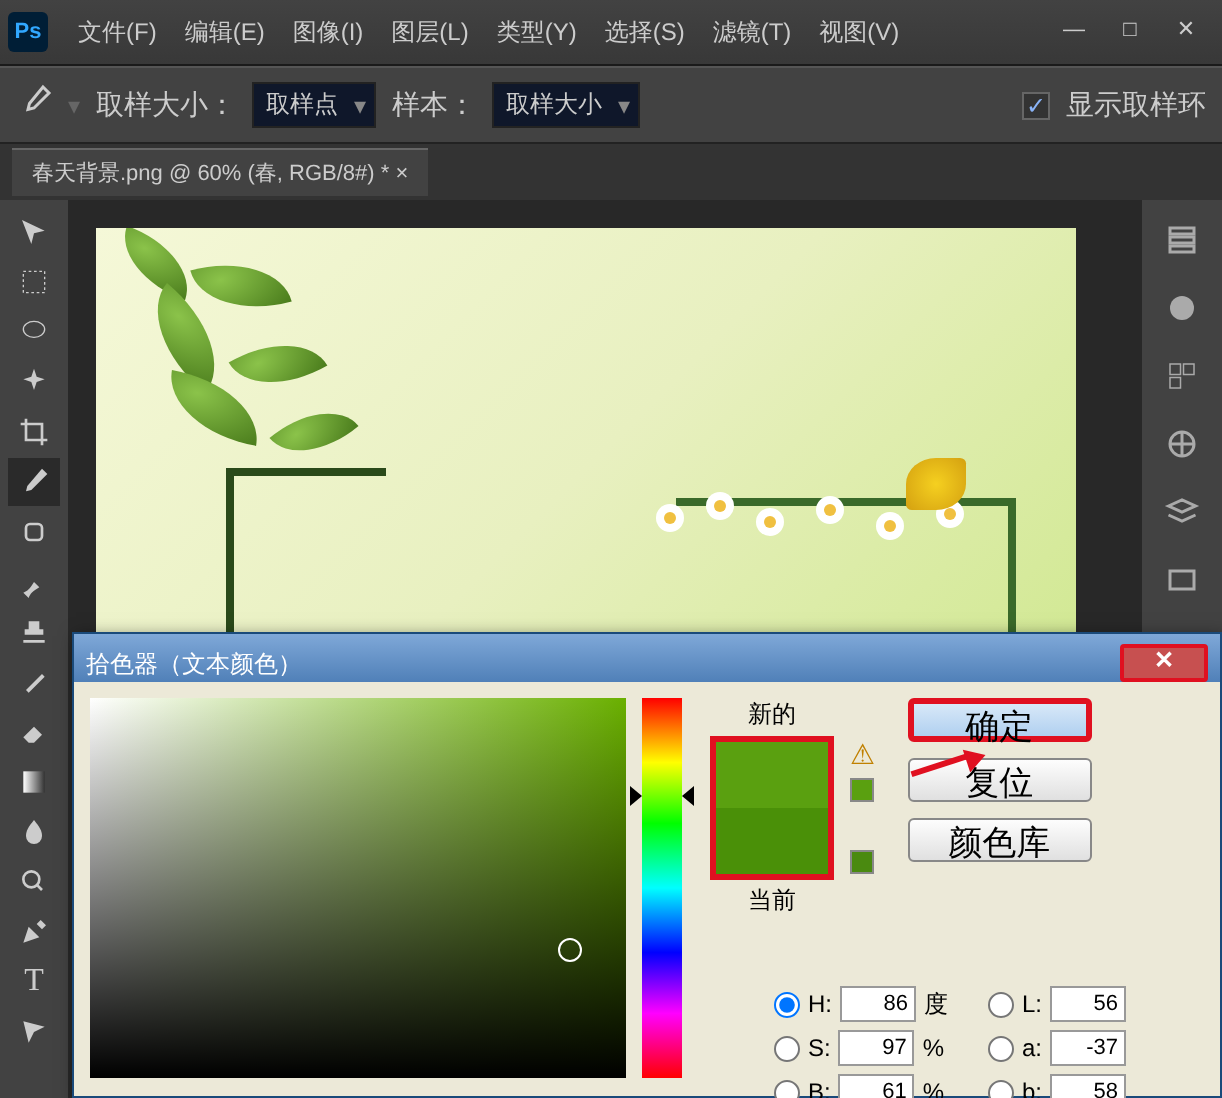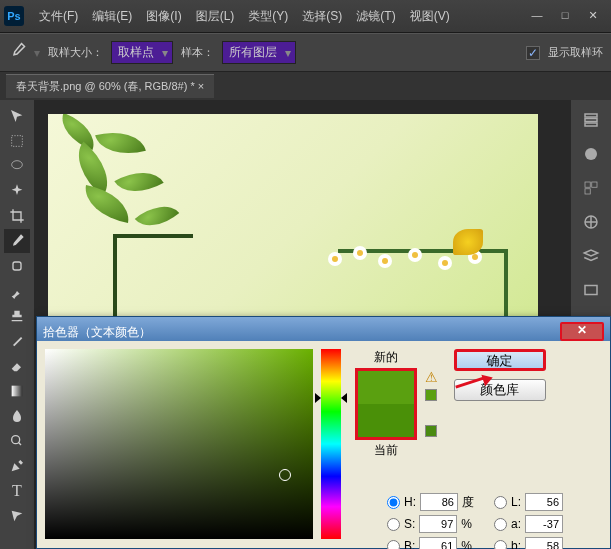--- a/index.html
+++ b/index.html
@@ -4,22 +4,22 @@
 <style>
 *{margin:0;padding:0;box-sizing:border-box;font-family:"Microsoft YaHei",Arial,sans-serif;font-size:12px}
 body{background:#535353;width:611px;height:549px;overflow:hidden;position:relative}
 .titlebar{background:linear-gradient(#424242,#383838);height:28px;display:flex;align-items:center;padding:16px 4px}
 .ps-logo{width:20px;height:20px;background:#001e36;color:#31a8ff;font-weight:bold;text-align:center;line-height:20px;border-radius:3px;margin-right:8px;font-size:11px}
 .menu-item{color:#ccc;padding:0 7px;cursor:pointer;font-size:12px}
 .win-controls{margin-left:auto;display:flex}
 .win-btn{width:28px;height:20px;color:#ccc;text-align:center;line-height:18px;cursor:pointer;font-size:11px}
 .win-line{border-top:1px solid #1a1a1a;border-bottom:1px solid #555}
 .options-bar{background:#424242;height:38px;display:flex;align-items:center;padding:0 8px;gap:8px;border-bottom:1px solid #222}
-.opt-label{color:#ccc;font-size:11px}
-.opt-select{background:#4c1d95;border:1px solid #222;color:#ccc;padding:2px 18px 2px 6px;position:relative;font-size:12px}
+.opt-label{color:#ccc;font-size:14px}
+.opt-select{background:#0f172a;border:1px solid #222;color:#ccc;padding:2px 18px 2px 6px;position:relative;font-size:12px}
 .opt-caret{position:absolute;right:4px;top:4px;color:#888}
 .opt-check{width:14px;height:14px;background:#333;border:1px solid #666;display:inline-flex;align-items:center;justify-content:center;color:#8ab4f8}
 .doc-tab-bar{background:#333;height:28px;display:flex;align-items:center;padding-left:6px}
 .doc-tab{background:#424242;color:#ccc;padding:4px 10px;font-size:11px;border-top:1px solid #666}
 .main-area{display:flex;height:calc(100% - 94px)}
 .toolbox{width:34px;background:#424242;display:flex;flex-direction:column;align-items:center;padding-top:4px;gap:1px}
 .tool{width:26px;height:24px;color:#ccc;display:flex;align-items:center;justify-content:center;cursor:pointer;position:relative}
 .tool.active{background:#2a2a2a}
 .tool svg{width:16px;height:16px}
 .canvas-wrap{flex:1;background:#282828;padding:14px;position:relative;overflow:hidden}
@@ -47,21 +47,21 @@
 .hue-ptr2{position:absolute;right:-6px;top:44px;width:0;height:0;border-top:5px solid transparent;border-bottom:5px solid transparent;border-right:6px solid #000}
 .preview-col{display:flex;flex-direction:column;align-items:center;gap:2px;margin-left:6px}
 .preview-box{width:62px;height:72px;border:3px solid #e01020;display:flex;flex-direction:column}
 .preview-new{flex:1;background:#5aa010}
 .preview-cur{flex:1;background:#4a9008}
 .swatch{width:12px;height:12px;border:1px solid #888;margin-top:4px}
 .swatch.g1{background:#5aa010}
 .swatch.g2{background:#4a8a10}
 .warn{color:#c08000;font-size:14px;margin-top:2px}
 .btn-col{display:flex;flex-direction:column;gap:8px;margin-left:8px}
-.dlg-btn{width:92px;height:22px;background:linear-gradient(#fdfdfd,#e0e0e0);border:1px solid #888;border-radius:3px;cursor:pointer;font-size:13px}
+.dlg-btn{width:92px;height:22px;background:linear-gradient(#fdfdfd,#e0e0e0);border:1px solid #888;border-radius:3px;cursor:pointer;font-size:17px}
 .dlg-btn.ok{border:3px solid #e01020;background:linear-gradient(#d8e8f8,#b0d0f0)}
 .num-row{display:flex;align-items:center;gap:4px;font-size:11px;margin-top:4px}
 .num-row input[type=radio]{margin:0}
 .num-in{width:38px;height:18px;border:1px solid #999;text-align:right;padding-right:3px;font-size:11px}
 .values-area{position:absolute;left:350px;top:148px;display:flex;gap:20px}
 .arrow{position:absolute;left:418px;top:30px;width:36px;height:22px;pointer-events:none}
 .arrow-line{position:absolute;width:30px;height:3px;background:#e01020;transform:rotate(-18deg);top:10px}
 .arrow-head{position:absolute;right:-2px;top:2px;width:0;height:0;border-top:6px solid transparent;border-bottom:6px solid transparent;border-left:10px solid #e01020;transform:rotate(-18deg)}
 </style>
 </head>
@@ -88,21 +88,21 @@
 <div class="options-bar">
   <span style="color:#ccc">
     <svg width="18" height="18" viewBox="0 0 24 24" fill="none" stroke="currentColor" stroke-width="2">
         <path d="M18 2l4 4-10 10-4 1 1-4z"></path>
       </svg>
   </span>
   <span style="color:#666">▾</span>
   <span class="opt-label">取样大小：</span>
   <span class="opt-select"><span>取样点</span><span class="opt-caret">▾</span></span>
   <span class="opt-label">样本：</span>
-  <span class="opt-select"><span>所有图层</span><span class="opt-caret">▾</span></span>
+  <span class="opt-select"><span>取样大小</span><span class="opt-caret">▾</span></span>
   <span style="flex:1"></span>
   <span class="opt-check">✓</span>
   <span class="opt-label">显示取样环</span>
 </div>
 
 <div class="doc-tab-bar">
   <div class="doc-tab">春天背景.png @ 60% (春, RGB/8#) * ×</div>
 </div>
 
 <div class="main-area">
@@ -290,20 +290,21 @@
       <span>当前</span>
     </div>
     <div style="display:flex;flex-direction:column;align-items:center;margin-top:18px">
       <span class="warn">⚠</span>
       <div class="swatch g1"></div>
       <div style="height:20px"></div>
       <div class="swatch g2"></div>
     </div>
     <div class="btn-col">
       <button class="dlg-btn ok">确定</button>
+      <button class="dlg-btn">复位</button>
       <button class="dlg-btn">颜色库</button>
     </div>
 
     <div class="arrow">
       <div class="arrow-line"></div>
         <div class="arrow-head"></div>
     </div>
 
     <div class="values-area">
       <div>

